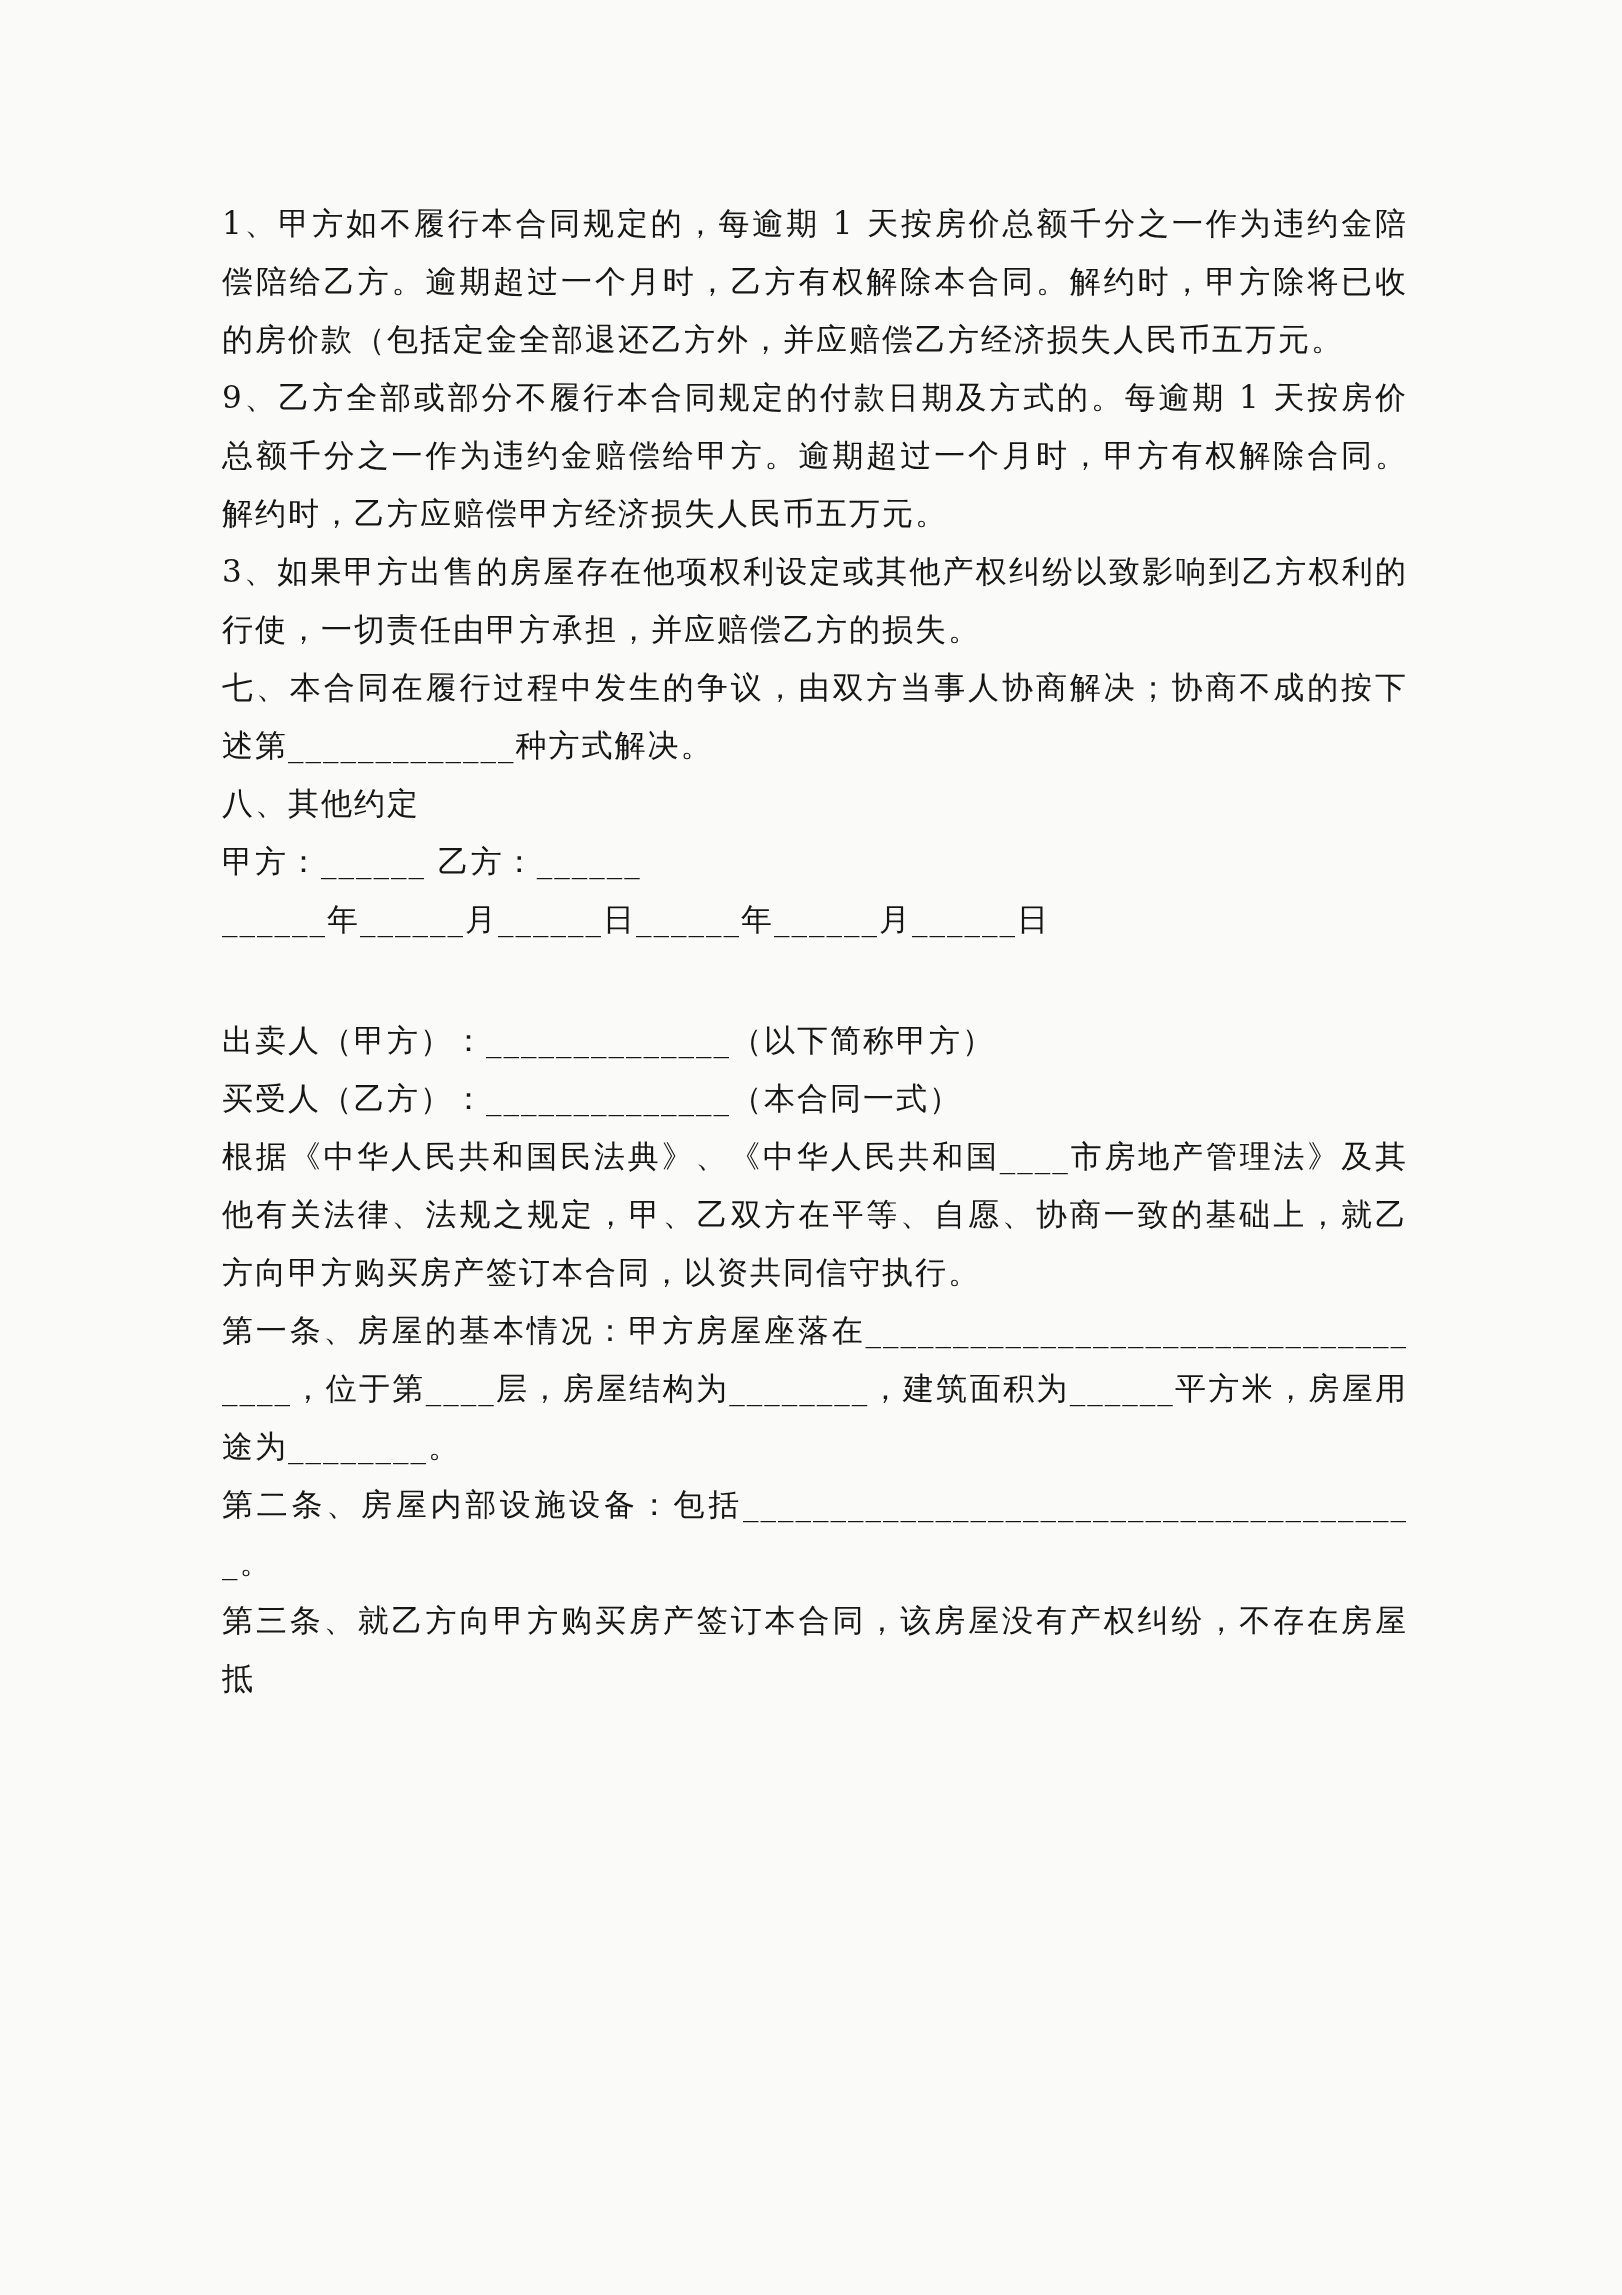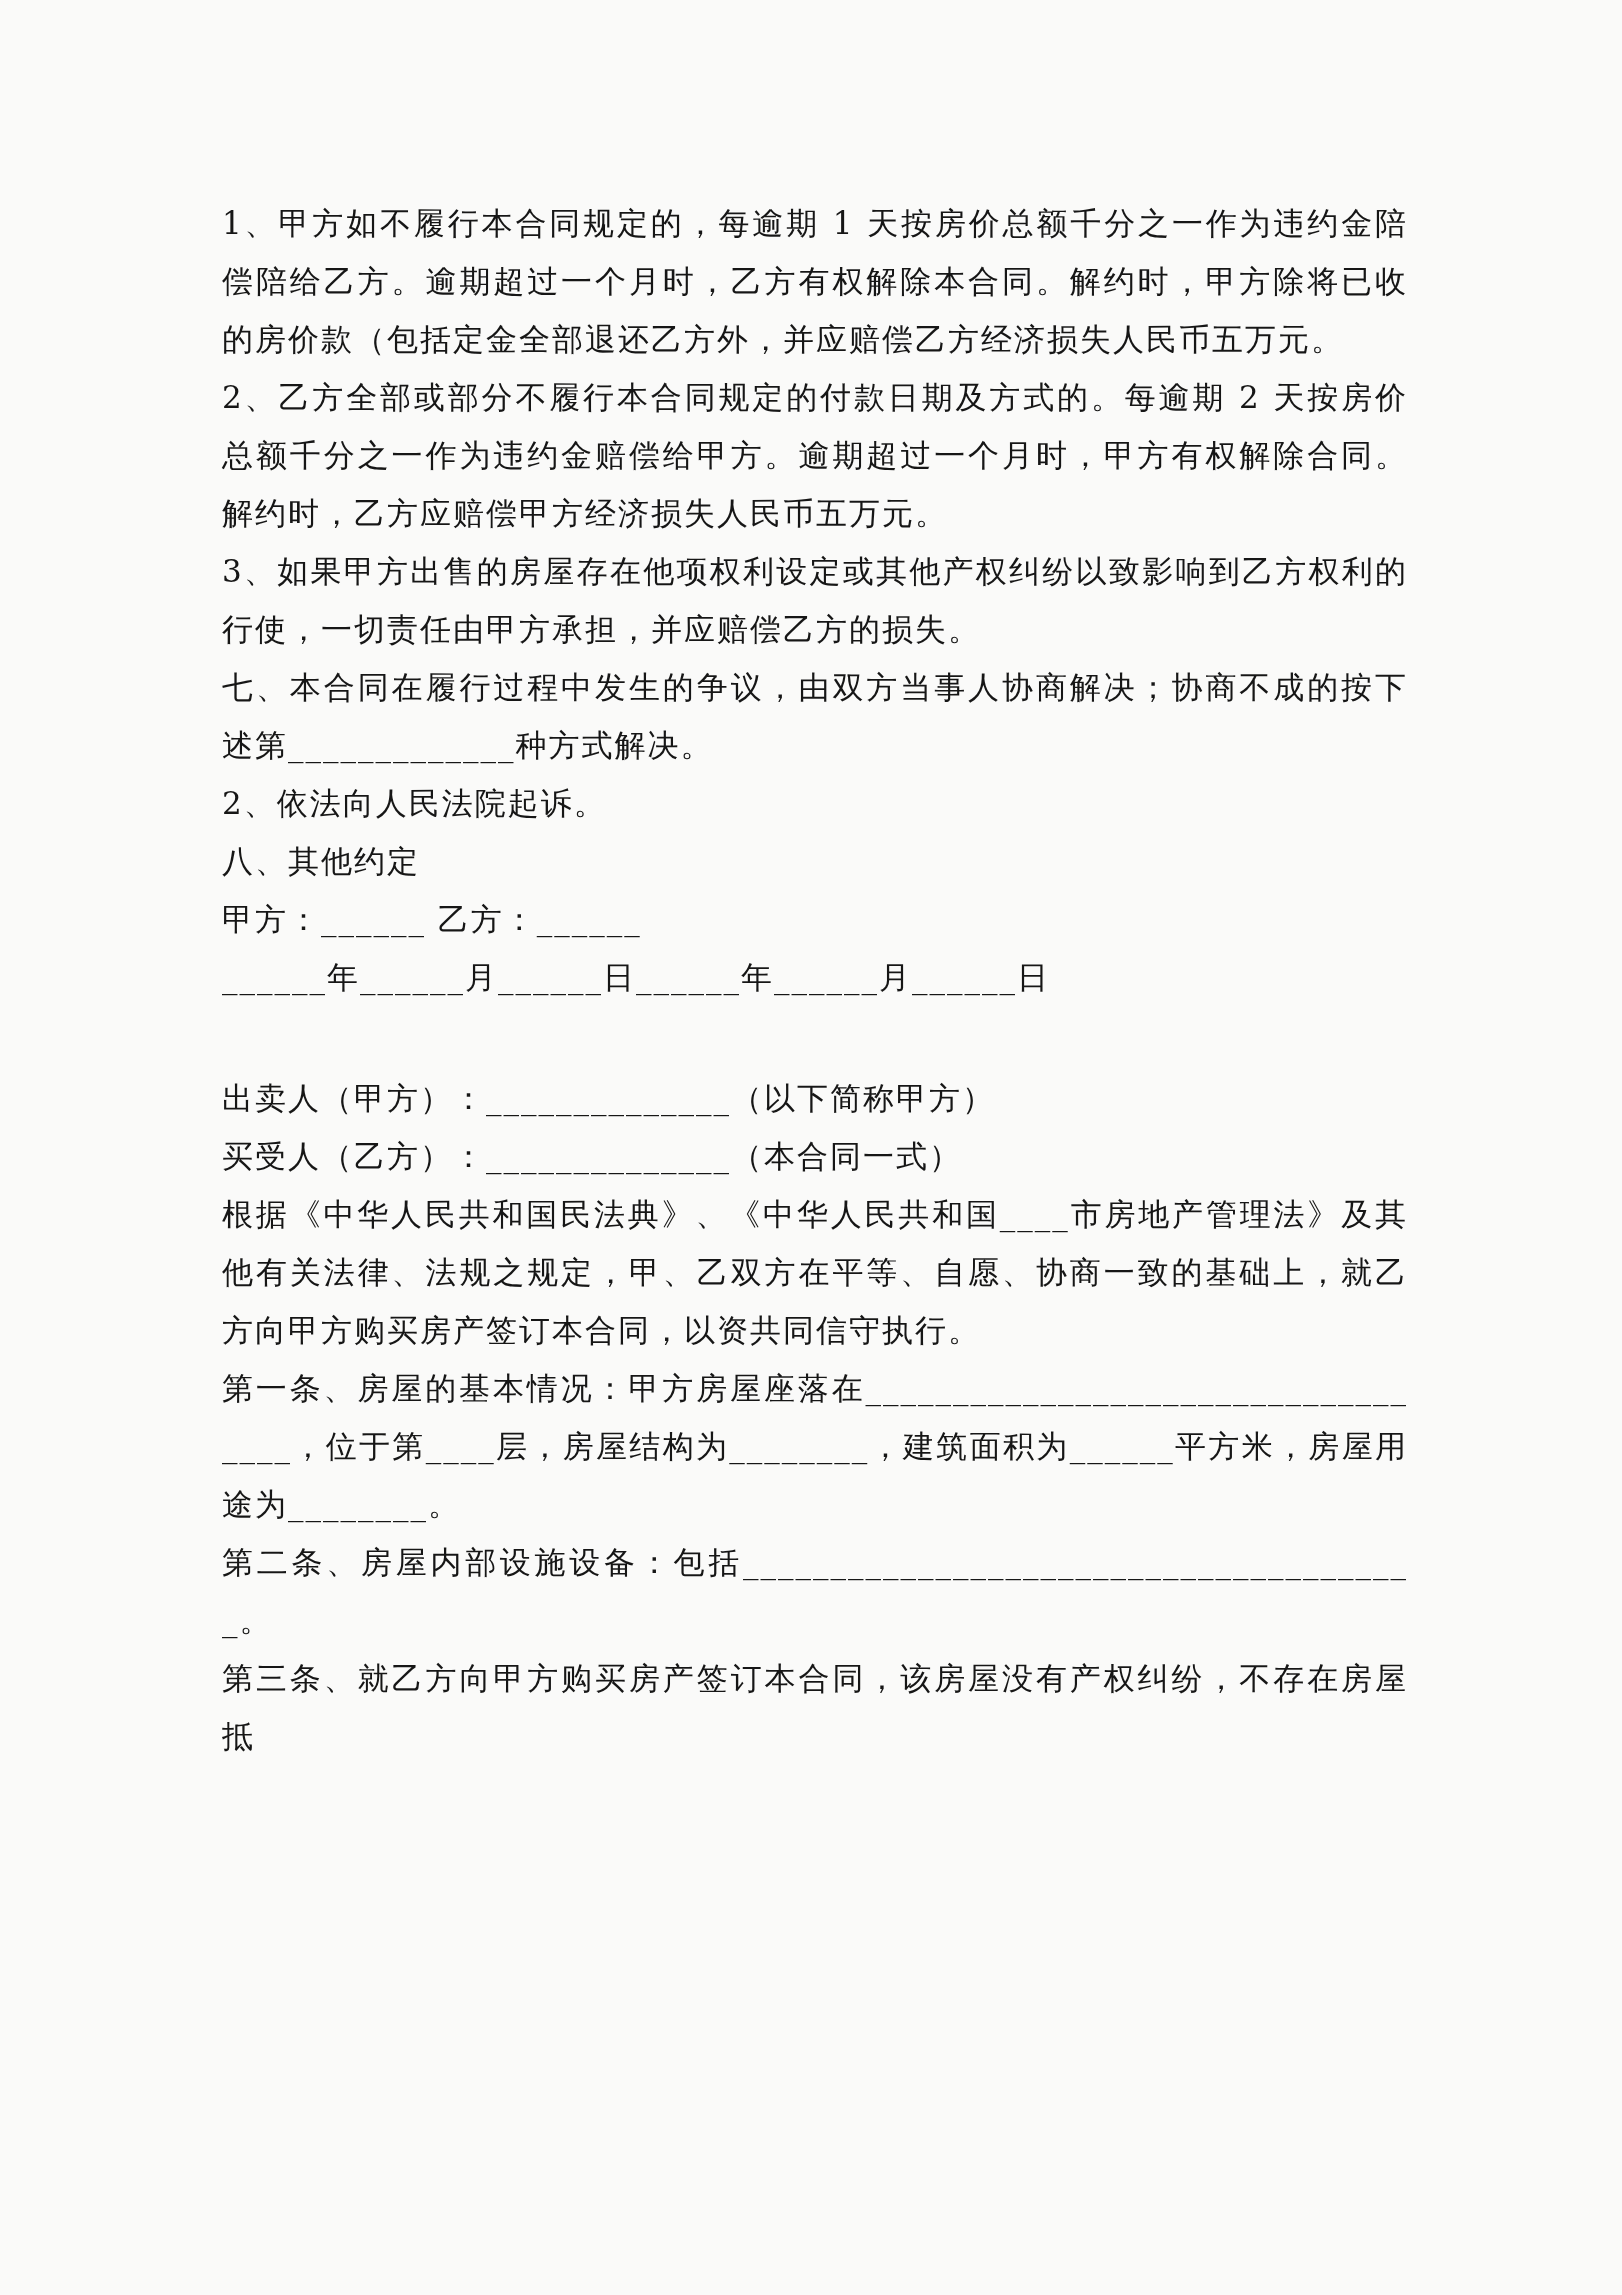--- a/index.html
+++ b/index.html
@@ -32,24 +32,23 @@
   .doc p.gap-above {
     margin-top: 63px;
   }
 </style>
 </head>
 <body>
 
 <div class="page">
   <main class="doc">
     <p>1、甲方如不履行本合同规定的，每逾期 1 天按房价总额千分之一作为违约金陪偿陪给乙方。逾期超过一个月时，乙方有权解除本合同。解约时，甲方除将已收的房价款（包括定金全部退还乙方外，并应赔偿乙方经济损失人民币五万元。</p>
-    <p>2、乙方全部或部分不履行本合同规定的付款日期及方式的。每逾期 2 天按房价总额千分之一作为违约金赔偿给甲方。逾期超过一个月时，甲方有权解除合同。解约时，乙方应赔偿甲方经济损失人民币五万元。</p>
+    <p>9、乙方全部或部分不履行本合同规定的付款日期及方式的。每逾期 1 天按房价总额千分之一作为违约金赔偿给甲方。逾期超过一个月时，甲方有权解除合同。解约时，乙方应赔偿甲方经济损失人民币五万元。</p>
     <p>3、如果甲方出售的房屋存在他项权利设定或其他产权纠纷以致影响到乙方权利的行使，一切责任由甲方承担，并应赔偿乙方的损失。</p>
     <p>七、本合同在履行过程中发生的争议，由双方当事人协商解决；协商不成的按下述第_____________种方式解决。</p>
-    <p>2、依法向人民法院起诉。</p>
     <p>八、其他约定</p>
     <p>甲方：______ 乙方：______</p>
     <p>______年______月______日______年______月______日</p>
     <p class="gap-above">出卖人（甲方）：______________（以下简称甲方）</p>
     <p>买受人（乙方）：______________（本合同一式）</p>
     <p>根据《中华人民共和国民法典》、《中华人民共和国____市房地产管理法》及其他有关法律、法规之规定，甲、乙双方在平等、自愿、协商一致的基础上，就乙方向甲方购买房产签订本合同，以资共同信守执行。</p>
     <p>第一条、房屋的基本情况：甲方房屋座落在___________________________________，位于第____层，房屋结构为________，建筑面积为______平方米，房屋用途为________。</p>
     <p>第二条、房屋内部设施设备：包括_______________________________________。</p>
     <p>第三条、就乙方向甲方购买房产签订本合同，该房屋没有产权纠纷，不存在房屋抵</p>
   </main>

